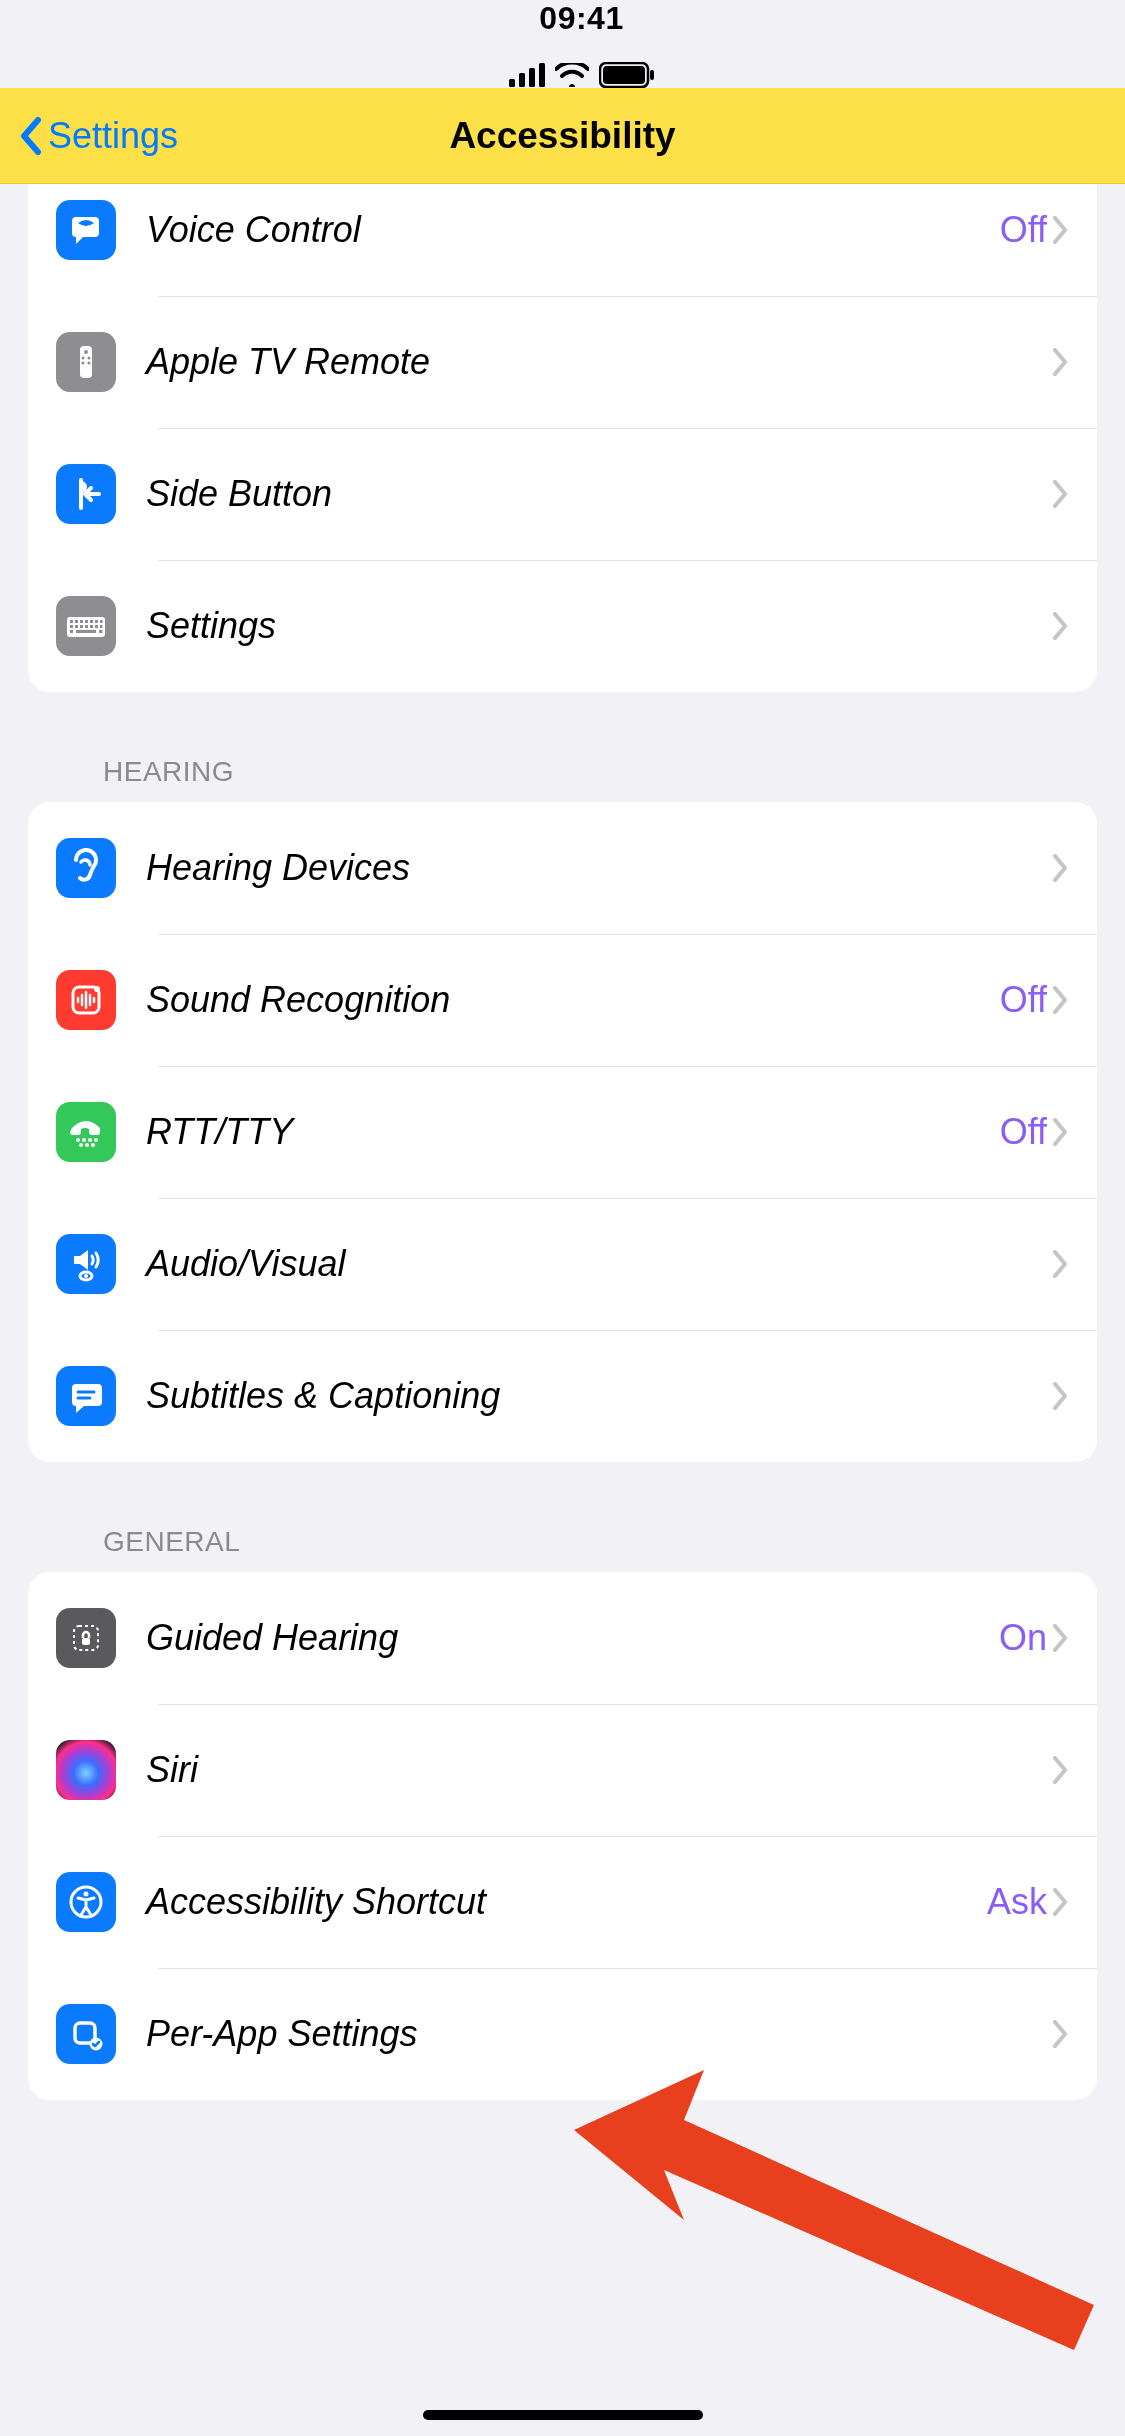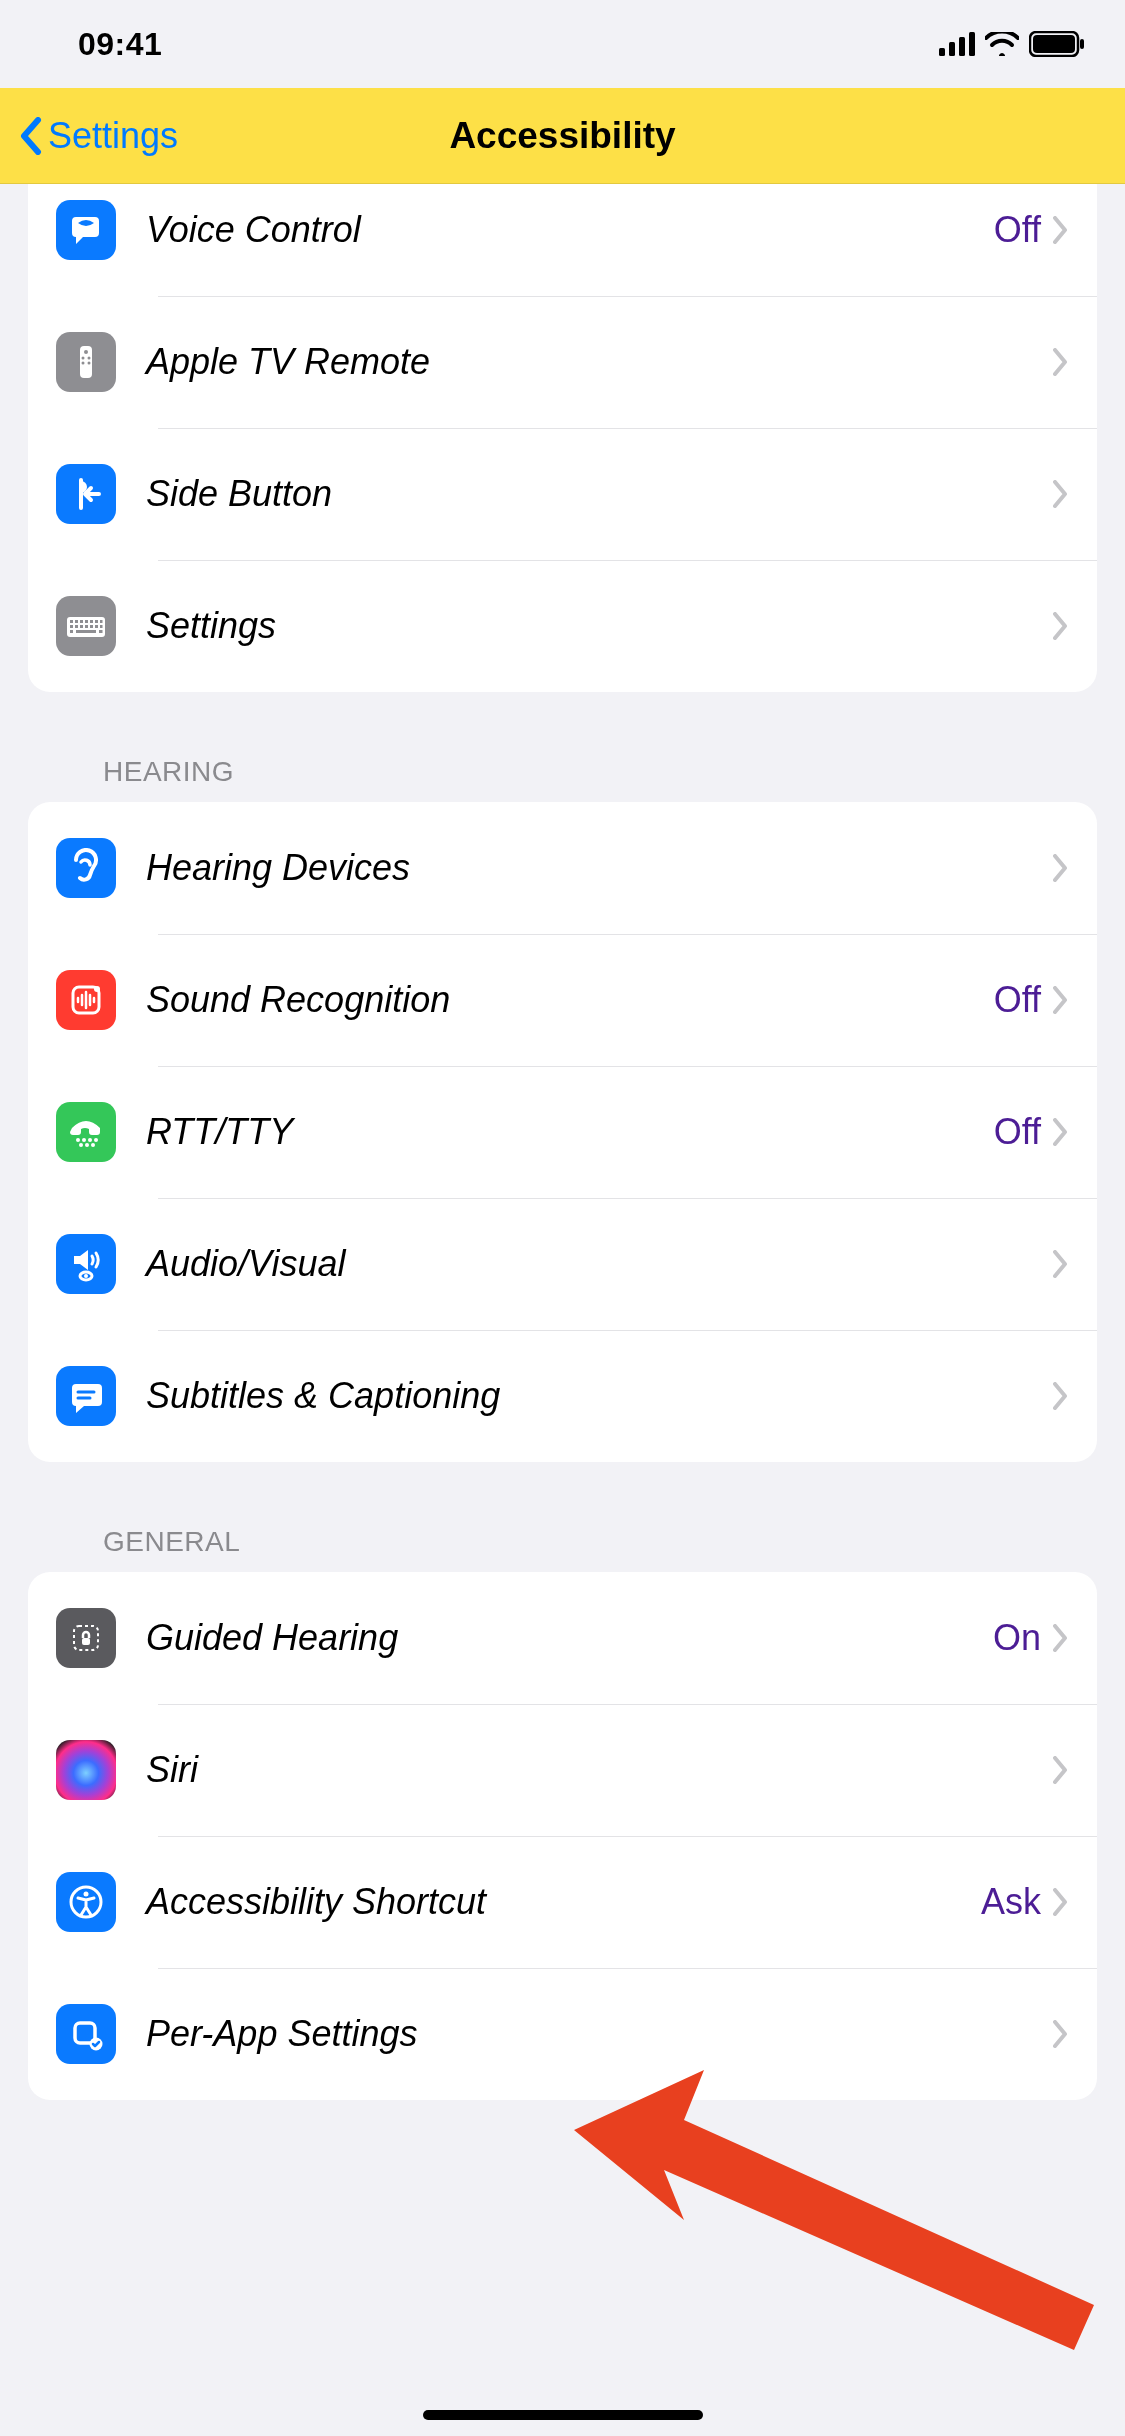--- a/index.html
+++ b/index.html
@@ -15,20 +15,21 @@
 
   
   .status-bar {
     height: 88px;
     display: flex;
     align-items: center;
     justify-content: space-between;
     padding: 0 40px 0 78px;
     font-size: 30px;
     font-weight: 600;
+    flex-direction: column;
   }
   .status-bar .time { font-size: 32px; letter-spacing: 0.5px; }
   .status-right { display: flex; align-items: center; gap: 10px; }
   .status-right svg { display: block; }
 
   
   .nav-header {
     height: 96px;
     display: flex;
     align-items: center;
@@ -116,22 +117,22 @@
   .bg-siri    { background: radial-gradient(circle at 50% 55%, #7dd0ff 0%, #3c6cff 28%, #a540d6 50%, #ff2d8a 70%, #1c1c1e 88%); }
 
   .row-label {
     font-size: 36px;
     flex: 1 1 auto;
     color: #000;
     font-style: italic;
   }
   .row-value {
     font-size: 36px;
-    color: #4c1d95;
-    margin-right: 12px;
+    color: #8b5cf6;
+    margin-right: 6px;
   }
 
   .chevron {
     width: 16px; height: 28px;
     flex-shrink: 0;
   }
   .chevron polyline {
     fill: none;
     stroke: #c5c5c8;
     stroke-width: 4;

